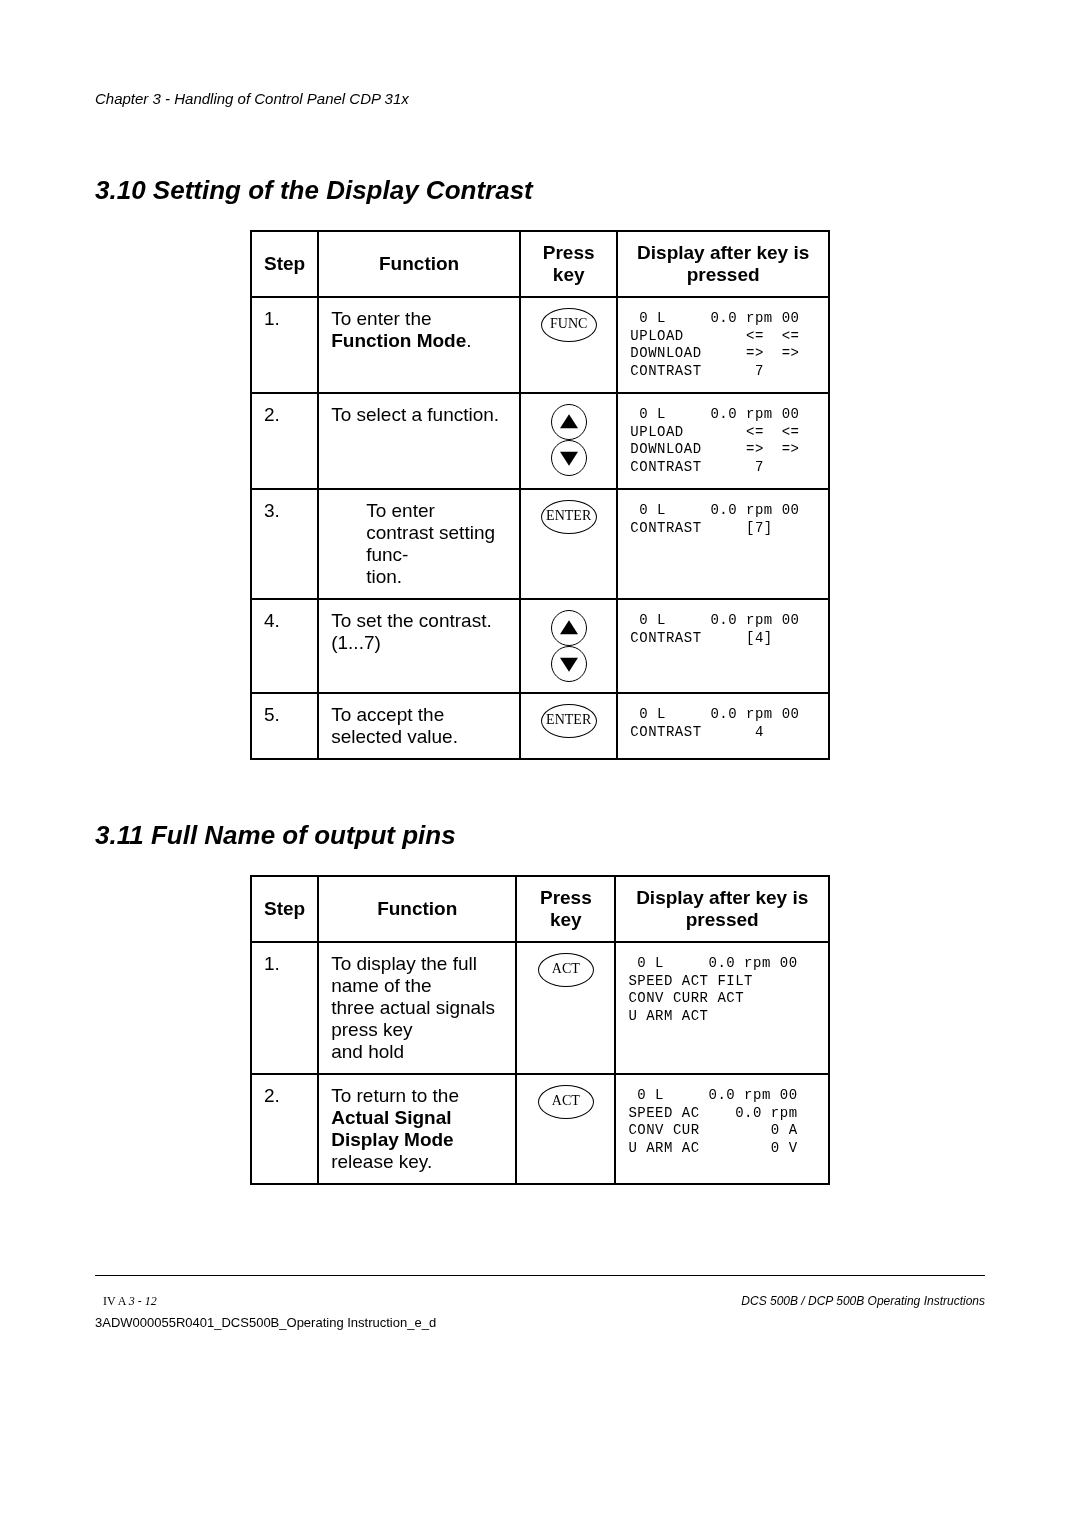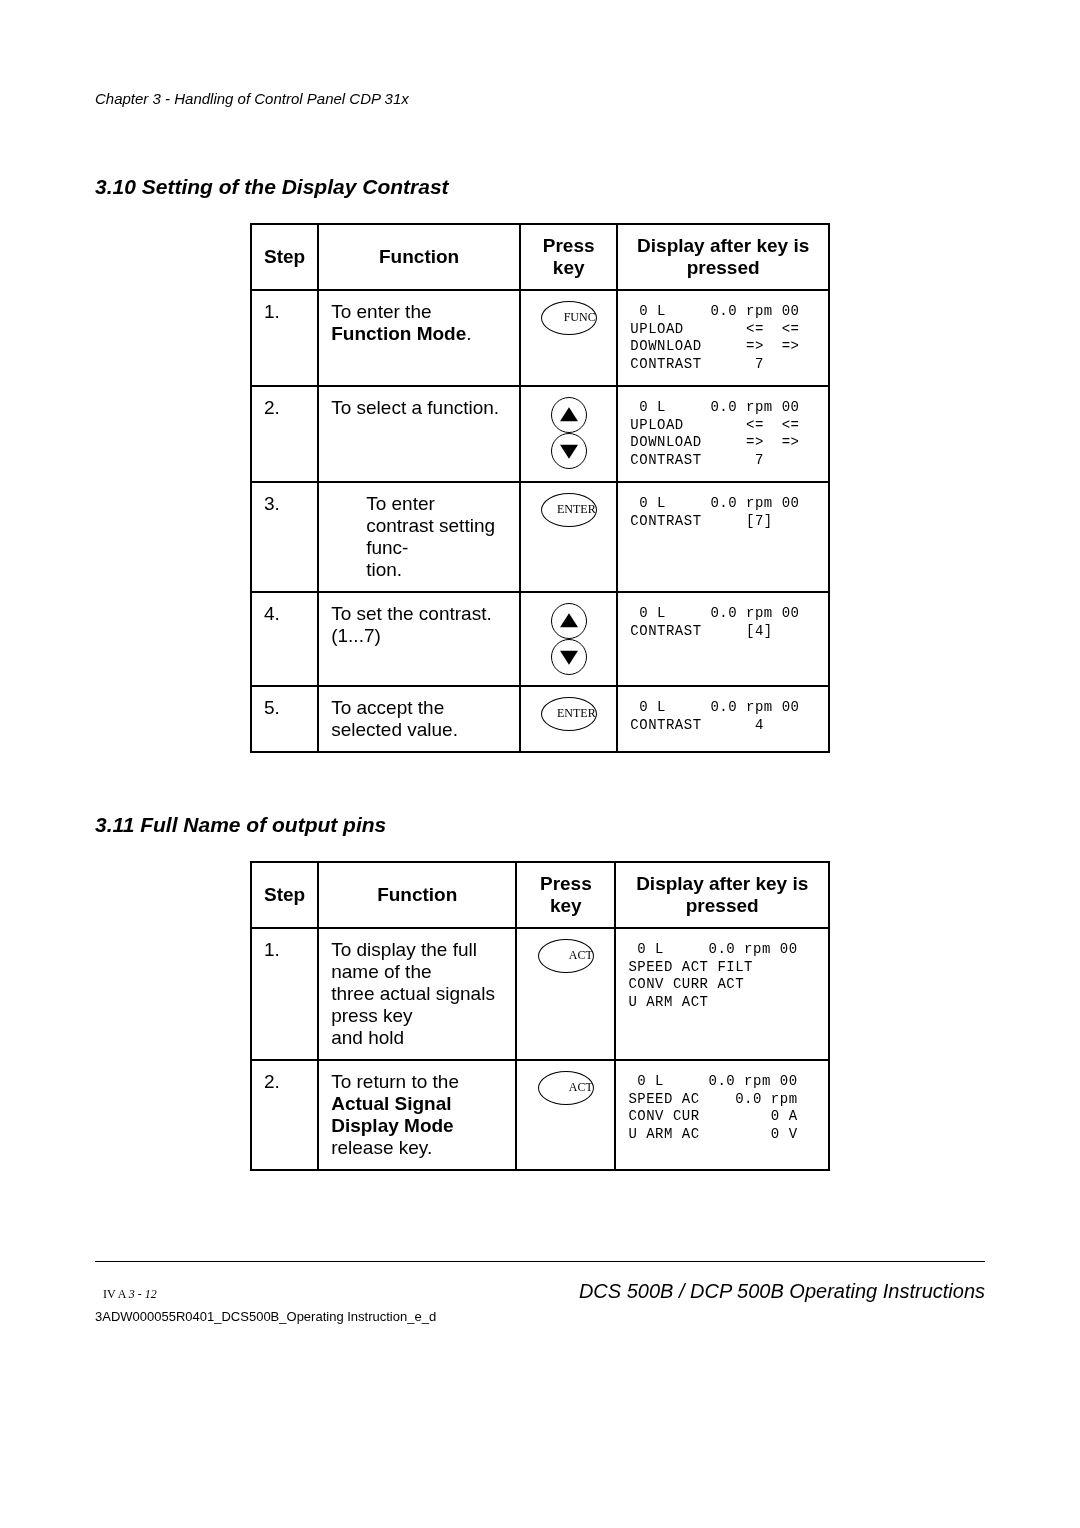--- a/index.html
+++ b/index.html
@@ -17,21 +17,21 @@
     position: relative;
   }
   .chapter-line {
     font-style: italic;
     font-size: 15px;
     margin-bottom: 68px;
   }
   .section-title {
     font-style: italic;
     font-weight: bold;
-    font-size: 21px;
+    font-size: 26px;
     margin-bottom: 24px;
   }
   table.steps {
     border-collapse: collapse;
     margin-left: 155px;
     width: 580px;
   }
   table.steps th, table.steps td {
     border: 2px solid #000;
     padding: 10px 12px;
@@ -50,22 +50,22 @@
   td.col-step { text-align: left; padding-left: 14px; vertical-align: top; }
   td.col-key { vertical-align: middle; }
   td.col-disp { vertical-align: middle; }
   .keycap {
     display: inline-block;
     border: 1.5px solid #000;
     border-radius: 50%/50%;
     width: 56px;
     height: 34px;
     line-height: 30px;
-    font-size: 12px;
-    text-align: right;
+    font-size: 14px;
+    text-align: center;
     font-family: "Times New Roman", serif;
   }
   .arrowcap {
     display: inline-block;
     border: 1.5px solid #000;
     border-radius: 50%;
     width: 36px;
     height: 36px;
     position: relative;
     margin: 0 2px;
@@ -111,21 +111,21 @@
   .footer-left {
     font-family: "Times New Roman", serif;
     font-size: 12px;
     margin-left: 8px;
   }
   .footer-left .pagepart {
     font-style: italic;
   }
   .footer-right {
     font-style: italic;
-    font-size: 20px;
+    font-size: 12px;
   }
   .footer-doc {
     text-align: left;
     font-size: 13px;
     margin-top: 6px;
   }
 </style>
 </head>
 <body>
 

